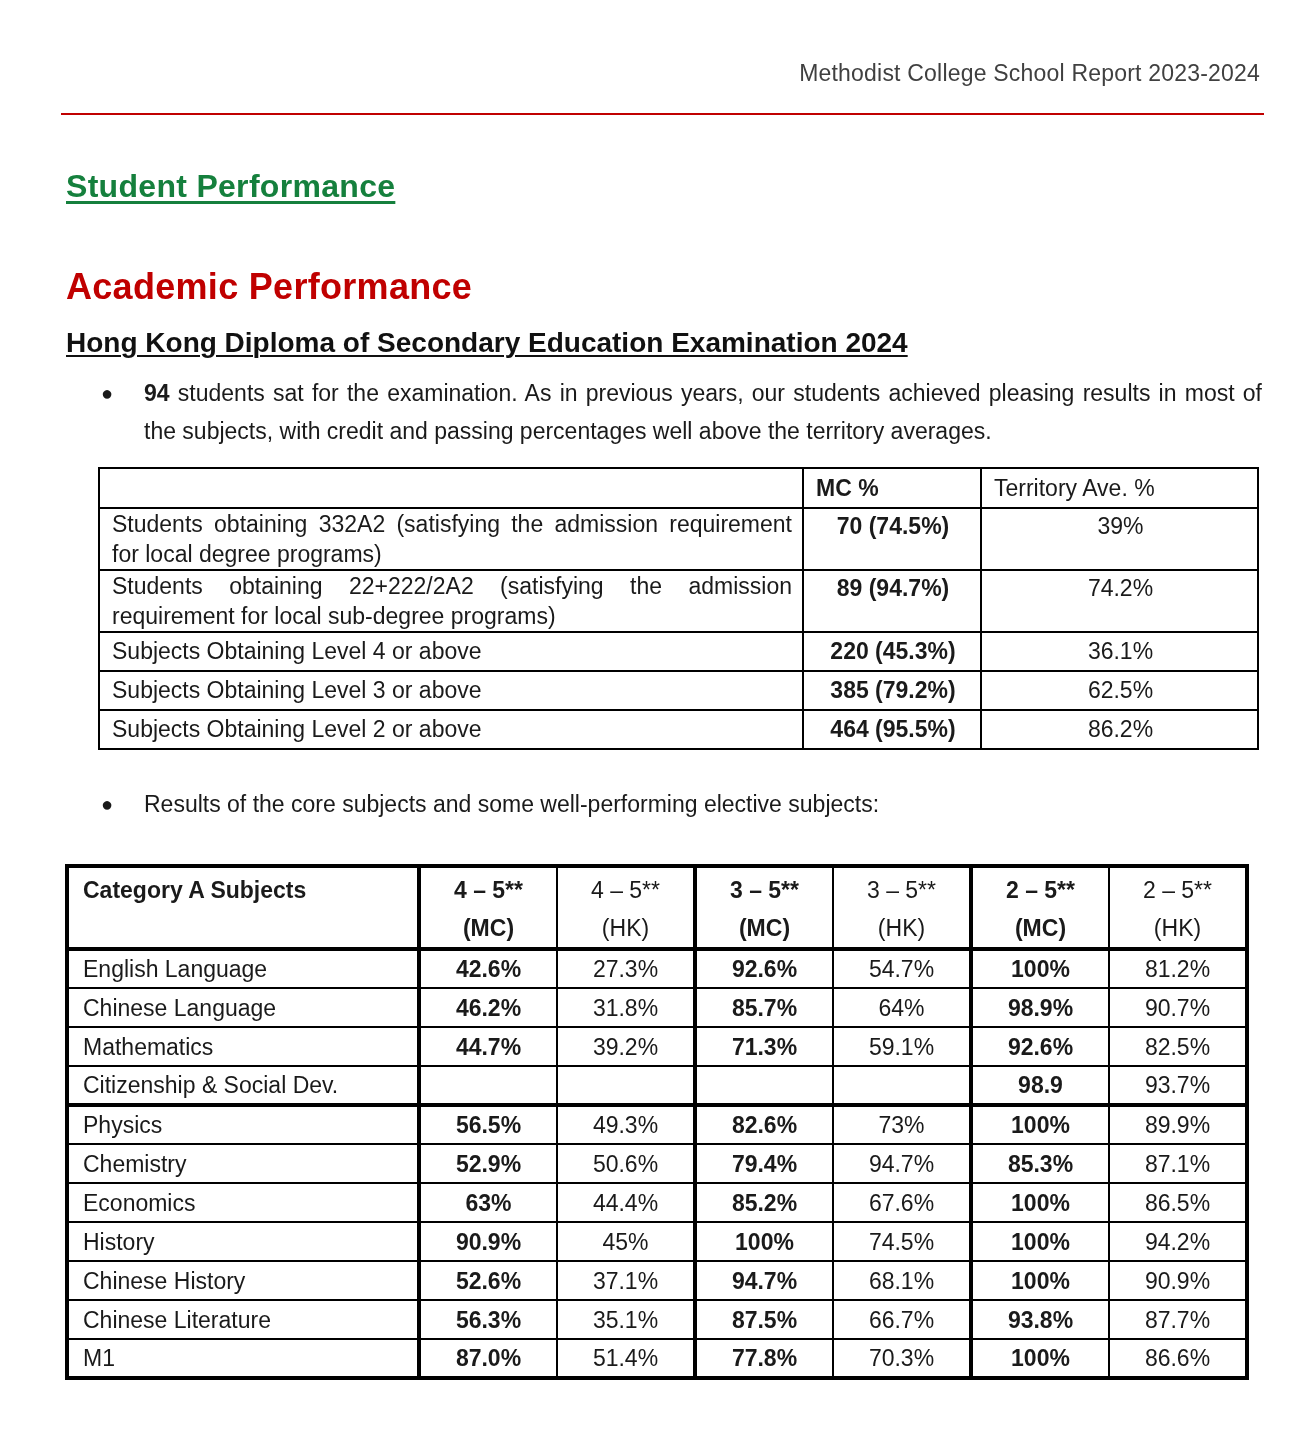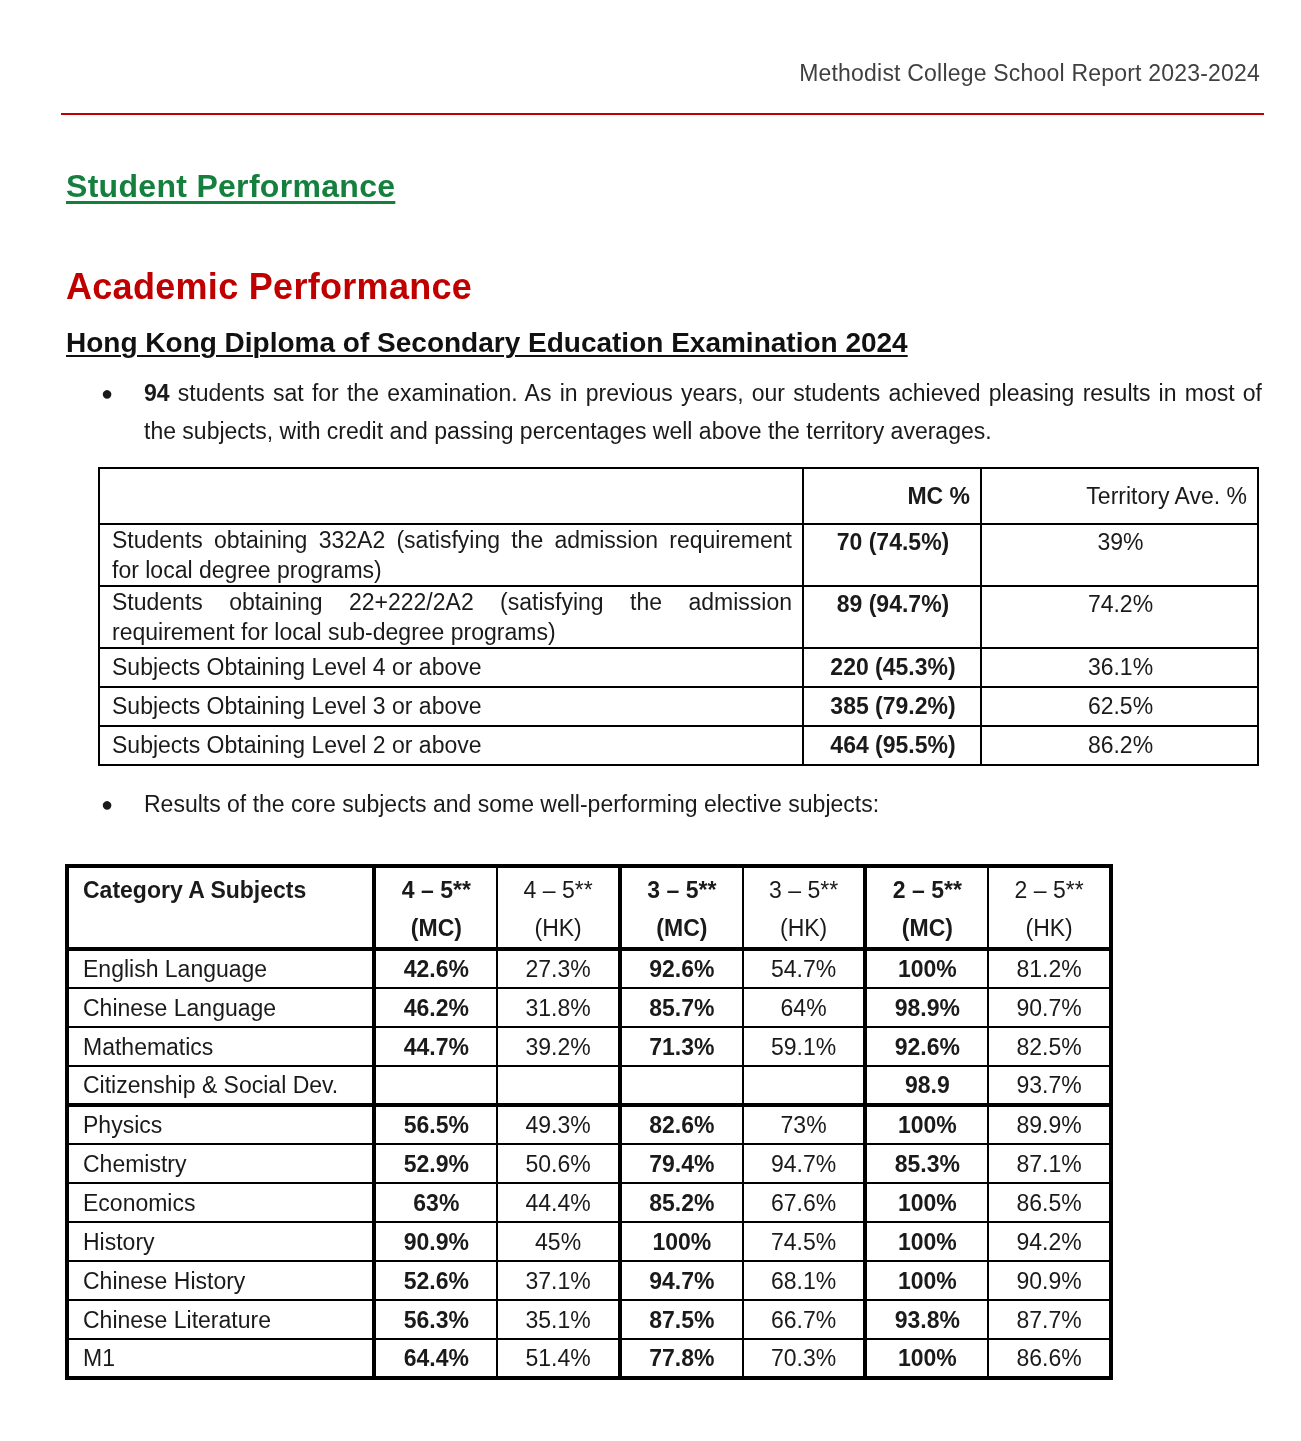--- a/index.html
+++ b/index.html
@@ -84,34 +84,34 @@
       width: 1161px;
       font-size: 23px;
       color: #1a1a1a;
     }
     .summary-table td, .summary-table th {
       border: 2px solid #000;
       vertical-align: top;
       padding: 0 10px 0 12px;
       line-height: 30px;
     }
-    .summary-table th { font-weight: normal; height: 56px; vertical-align: middle; text-align: right; }
+    .summary-table th { font-weight: normal; height: 40px; vertical-align: middle; text-align: left; }
     .summary-table th.mc { font-weight: bold; }
     .summary-table td.label { text-align: justify; width: 704px; }
     .summary-table td.mc { font-weight: bold; text-align: center; width: 178px; padding-top: 2px; margin-left: 46px; }
     .summary-table td.ter { text-align: center; padding-top: 2px; }
     .summary-table tr.tall td { height: 62px; }
     .summary-table tr.short td { height: 39px; padding-top: 3px; }
 
     
     .subjects-table {
       position: absolute;
       left: 65px;
       top: 864px;
-      width: 1048px;
+      width: 1184px;
       font-size: 23px;
       color: #1a1a1a;
       border: 4px solid #000;
     }
     .subjects-table th, .subjects-table td {
       border: 2px solid #000;
       text-align: center;
       padding: 0;
     }
     .subjects-table th {
@@ -290,21 +290,21 @@
         <td class="subj">Chinese Literature</td>
         <td class="mcol">56.3%</td>
         <td class="grp-end">35.1%</td>
         <td class="mcol">87.5%</td>
         <td class="grp-end">66.7%</td>
         <td class="mcol">93.8%</td>
         <td class="">87.7%</td>
       </tr>
       <tr>
         <td class="subj">M1</td>
-        <td class="mcol">64.4%</td>
+        <td class="mcol">87.0%</td>
         <td class="grp-end">51.4%</td>
         <td class="mcol">77.8%</td>
         <td class="grp-end">70.3%</td>
         <td class="mcol">100%</td>
         <td class="">86.6%</td>
       </tr>
     </tbody>
 </table>
 
 </body></html>

